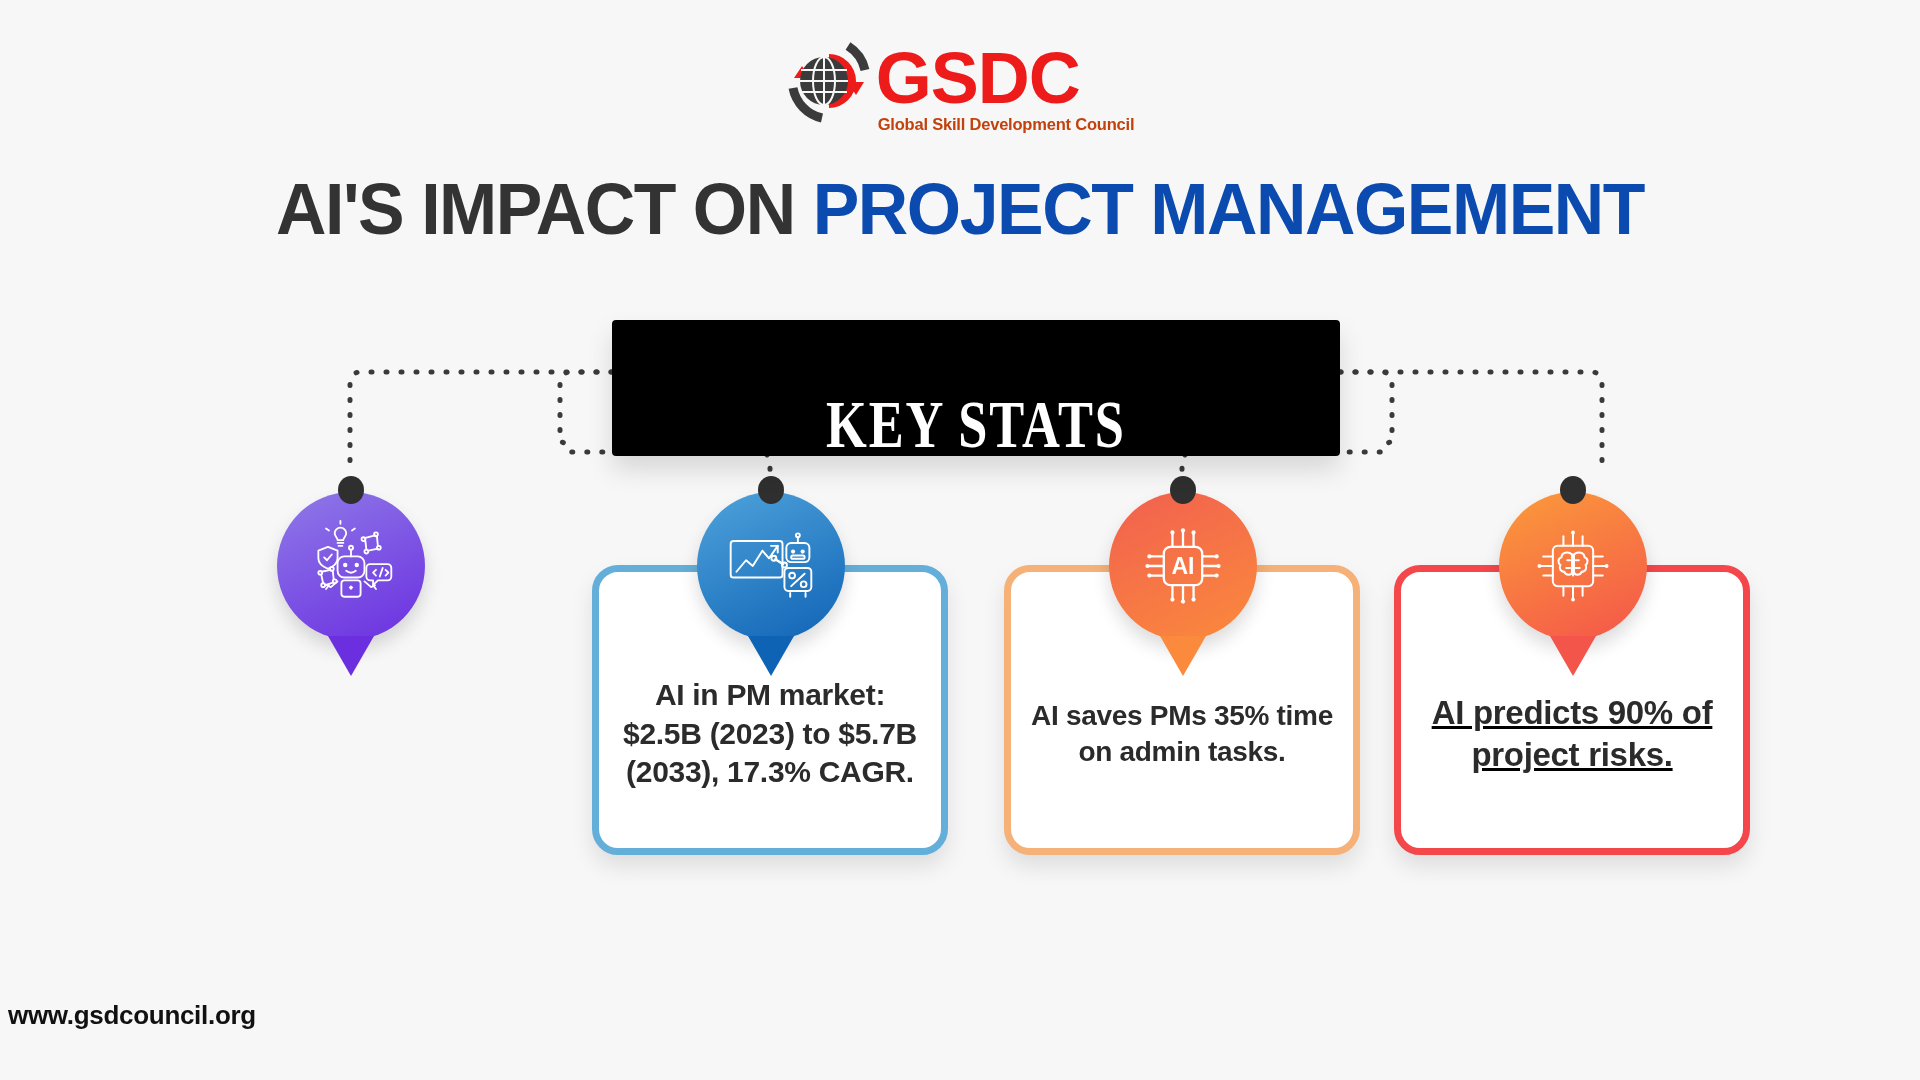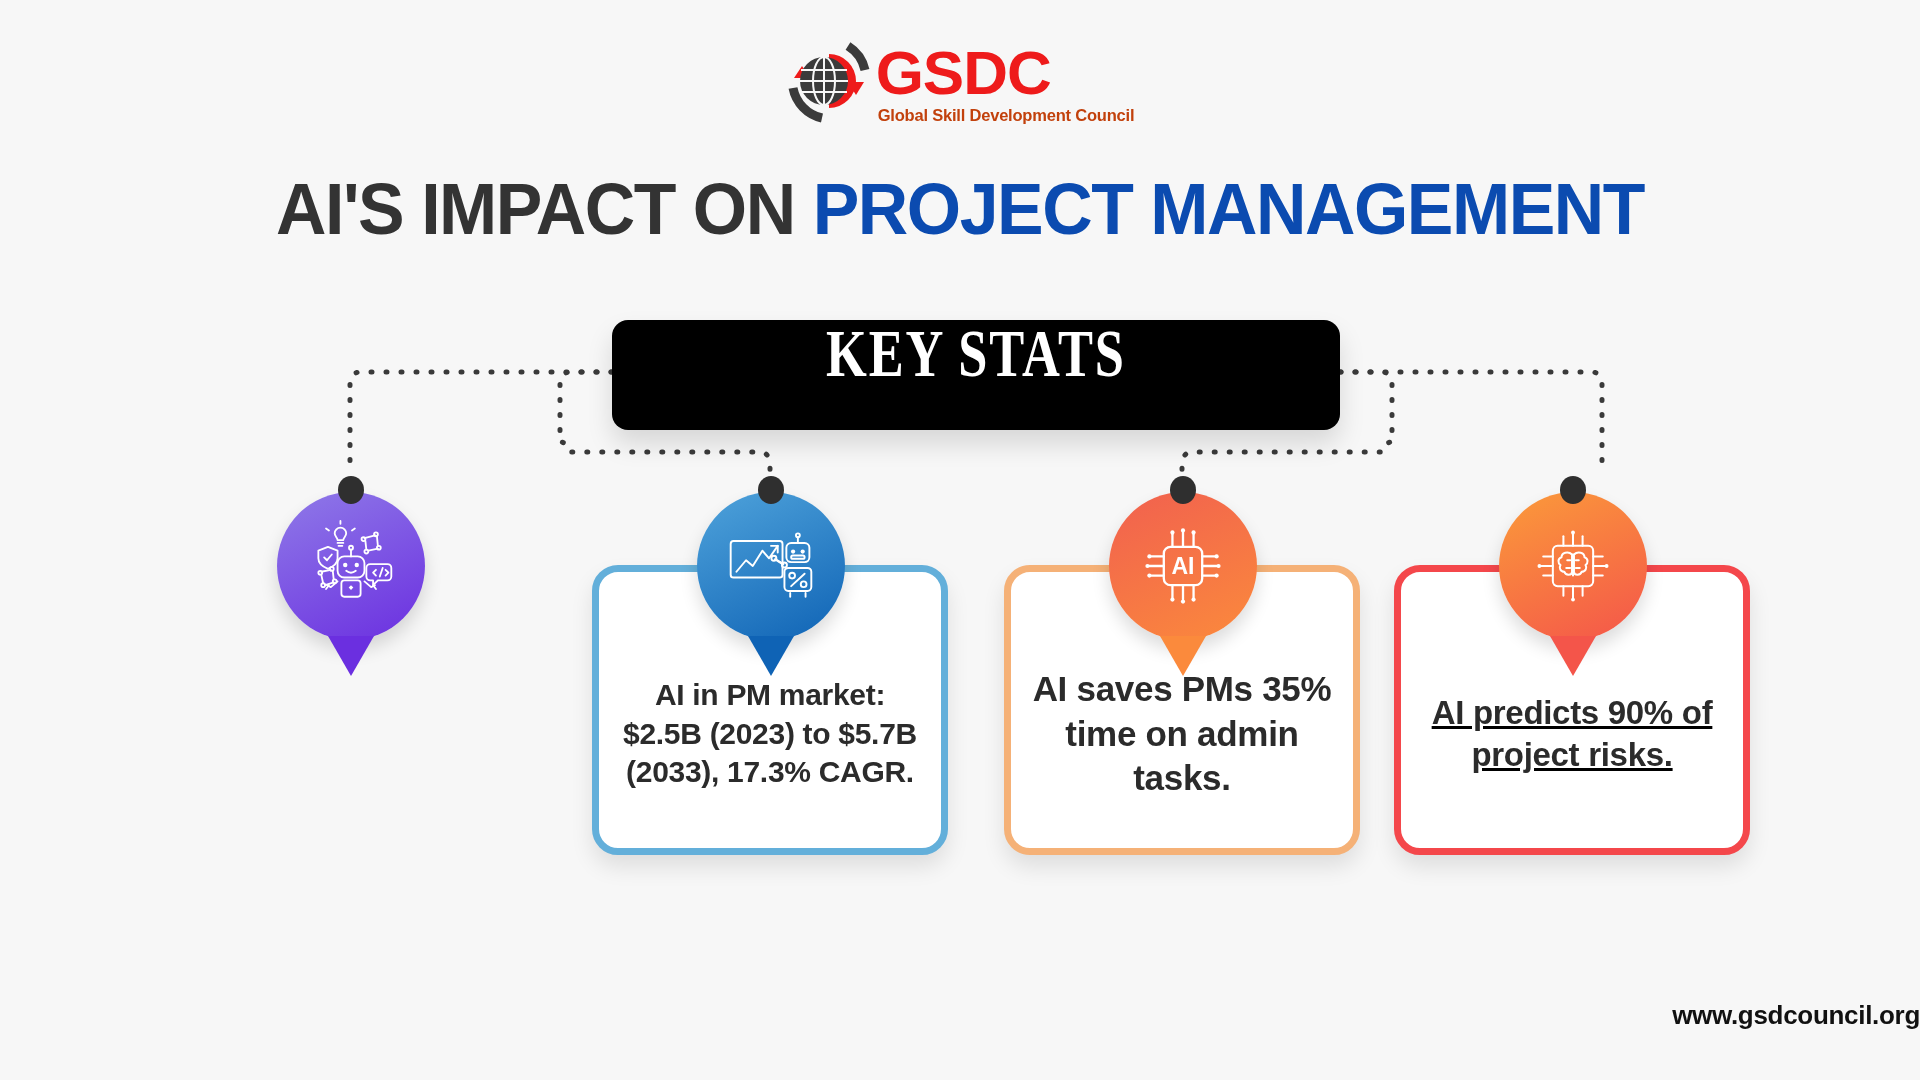--- a/index.html
+++ b/index.html
@@ -14,21 +14,21 @@
   
   .logo-wrap{
     position:absolute; left:0; right:0; top:38px;
     display:flex; justify-content:center; align-items:center;
   }
   .logo{ display:flex; align-items:flex-start; }
   .logo-mark{ position:relative; width:86px; height:86px; margin-right:4px; }
   .logo-text{ display:flex; flex-direction:column; align-items:flex-start; padding-top:6px;}
   .logo-gsdc{
     font-family:"Liberation Sans", sans-serif;
-    font-weight:bold; font-size:62px; line-height:0.95;
+    font-weight:bold; font-size:72px; line-height:0.95;
     color:#ee1b1b; letter-spacing:-1px;
   }
   .logo-sub{
     font-family:"Liberation Sans", sans-serif;
     font-weight:bold; font-size:16.5px; color:#c2410c;
     letter-spacing:-0.2px; margin-top:3px; margin-left:2px;
   }
 
   
   .title{
@@ -40,23 +40,23 @@
     letter-spacing:-1.5px;
     white-space:nowrap;
     transform:scaleX(0.97);
   }
   .title .t1{ color:#333333; }
   .title .t2{ color:#0b4bb0; }
 
   
   .banner{
     position:absolute;
-    left:612px; top:320px; width:728px; height:110px;
-    background:#000; border-radius:16px;
-    display:flex; align-items:flex-start; justify-content:center;
+    left:612px; top:320px; width:728px; height:136px;
+    background:#000; border-radius:4px;
+    display:flex; align-items:flex-end; justify-content:center;
     box-shadow:0 14px 26px rgba(0,0,0,0.13);
     z-index:6;
   }
   .banner-text{
     font-family:"Liberation Serif", serif;
     font-weight:bold; color:#ffffff;
     font-size:57px; letter-spacing:2px;
     transform:scaleX(0.92) scaleY(1.18);
   }
 
@@ -108,24 +108,25 @@
     background:#2f2f2f;
     left:50%; transform:translateX(-50%);
     top:-16px;
     z-index:7;
   }
   .bub-icon{ width:96px; height:96px; position:relative; z-index:2; }
 
   
   .footer{
     position:absolute; left:0; right:0; top:1000px;
-    text-align:right;
+    text-align:left;
     font-family:"Liberation Sans", sans-serif;
     font-weight:bold; font-size:26px; color:#111;
     letter-spacing:-0.3px;
+    padding-left:8px;
   }
 </style>
 </head>
 <body>
 
 <div class="logo-wrap">
   <div class="logo">
     <div class="logo-mark">
       <svg width="86" height="86" viewBox="0 0 86 86">
 
@@ -264,21 +265,21 @@
         <path d="M55 43 l8 5"></path>
         <circle cx="64" cy="49" r="2.6"></circle>
 
         <line x1="70" y1="78" x2="70" y2="82"></line>
         <line x1="86" y1="78" x2="86" y2="82"></line>
       </g>
     </svg>
   </div>
 
   <div class="card" id="card2" style="left: 1004px; top: 565px; width: 356px; height: 290px; border-color: rgb(245, 177, 119);">
-    <div class="card-text" style="font-size:35px;">AI saves PMs 35% time on admin tasks.</div>
+    <div class="card-text" style="font-size:28px;">AI saves PMs 35% time on admin tasks.</div>
   </div>
   <div class="bubble" id="bub2" style="left: 1109px; top: 492px; background: linear-gradient(155deg, rgb(241, 96, 79) 0%, rgb(251, 138, 60) 100%); color: rgb(251, 138, 60);">
     <div class="pin"></div>
     <div class="bubble-tail"></div>
     <svg class="bub-icon" viewBox="0 0 100 100">
       <g stroke="#ffffff" stroke-width="2.4" fill="none" stroke-linecap="round" stroke-linejoin="round">
         <rect x="30" y="30" width="40" height="40" rx="7"></rect>
         <text x="50" y="58" font-family="Liberation Sans, sans-serif" font-size="24" font-weight="bold" fill="#ffffff" stroke="none" text-anchor="middle">AI</text>
 
         <line x1="39" y1="30" x2="39" y2="17"></line>

